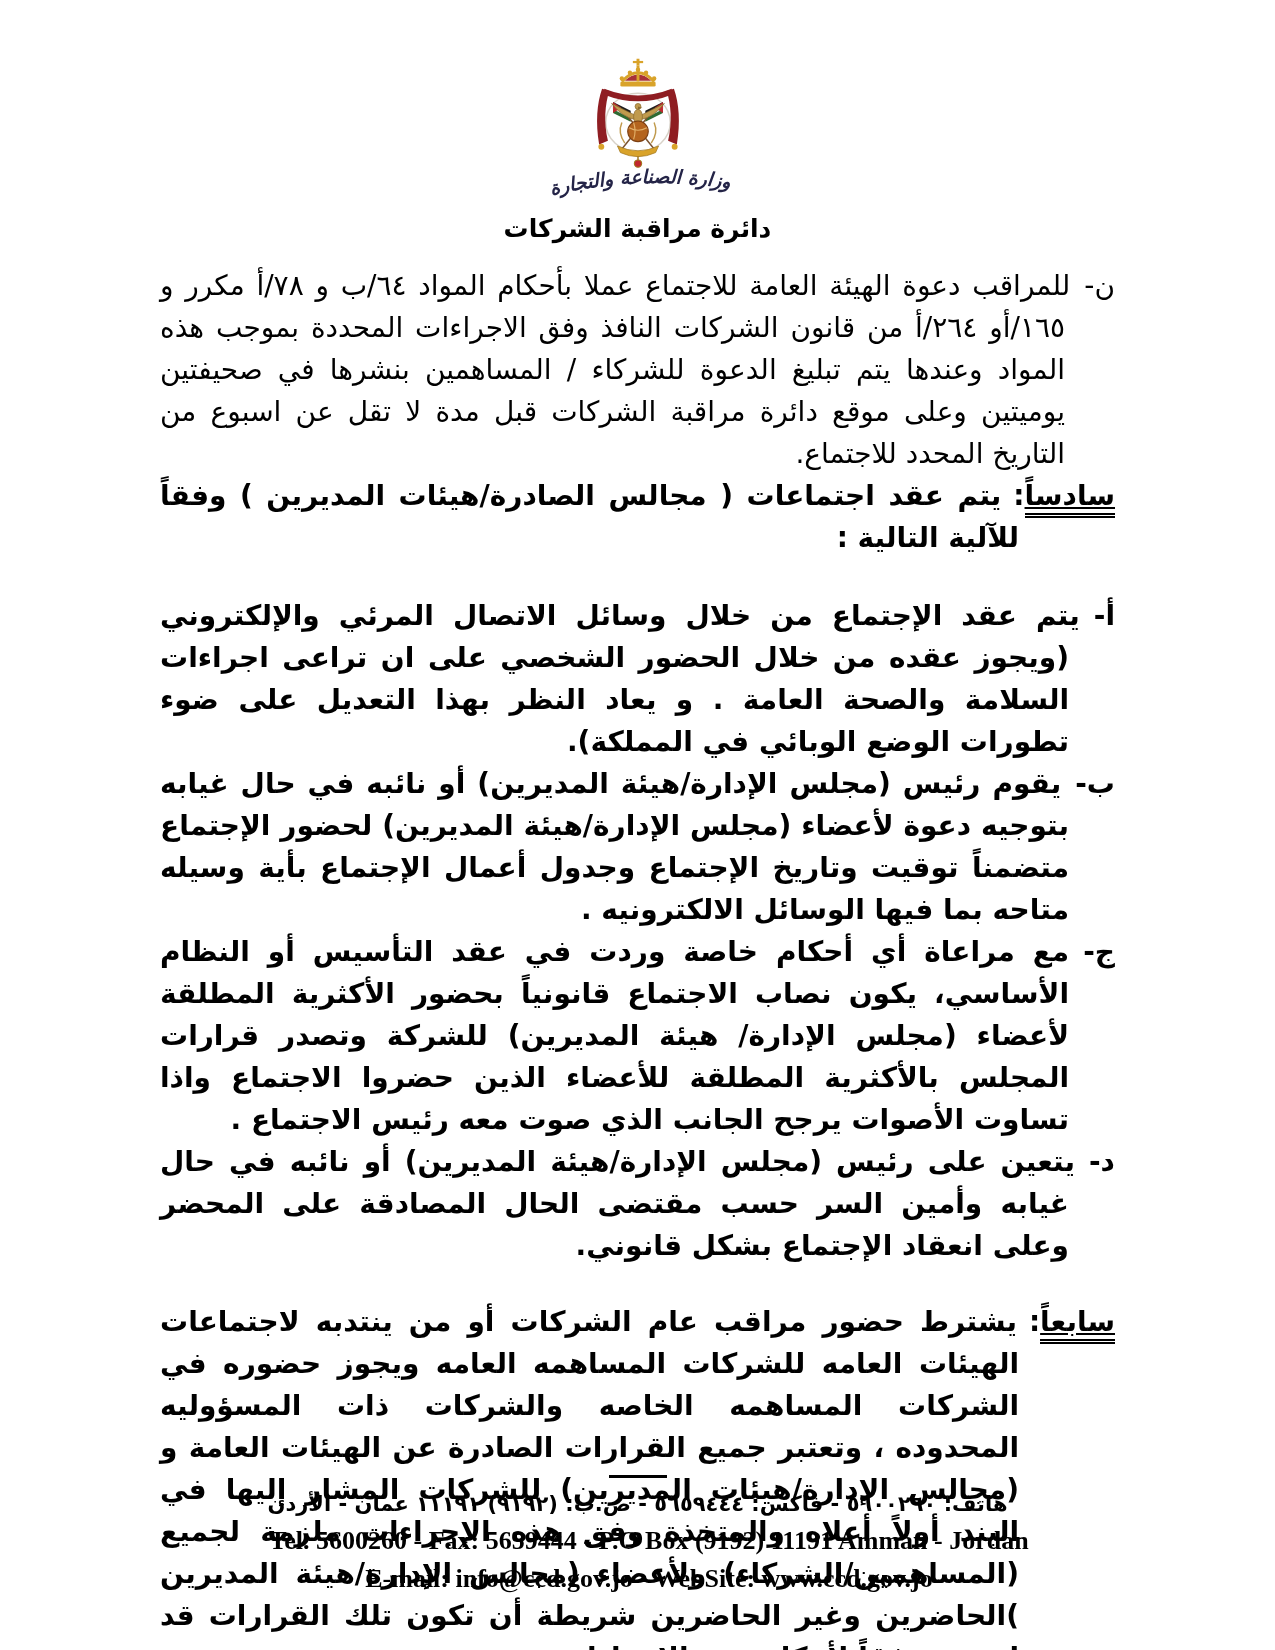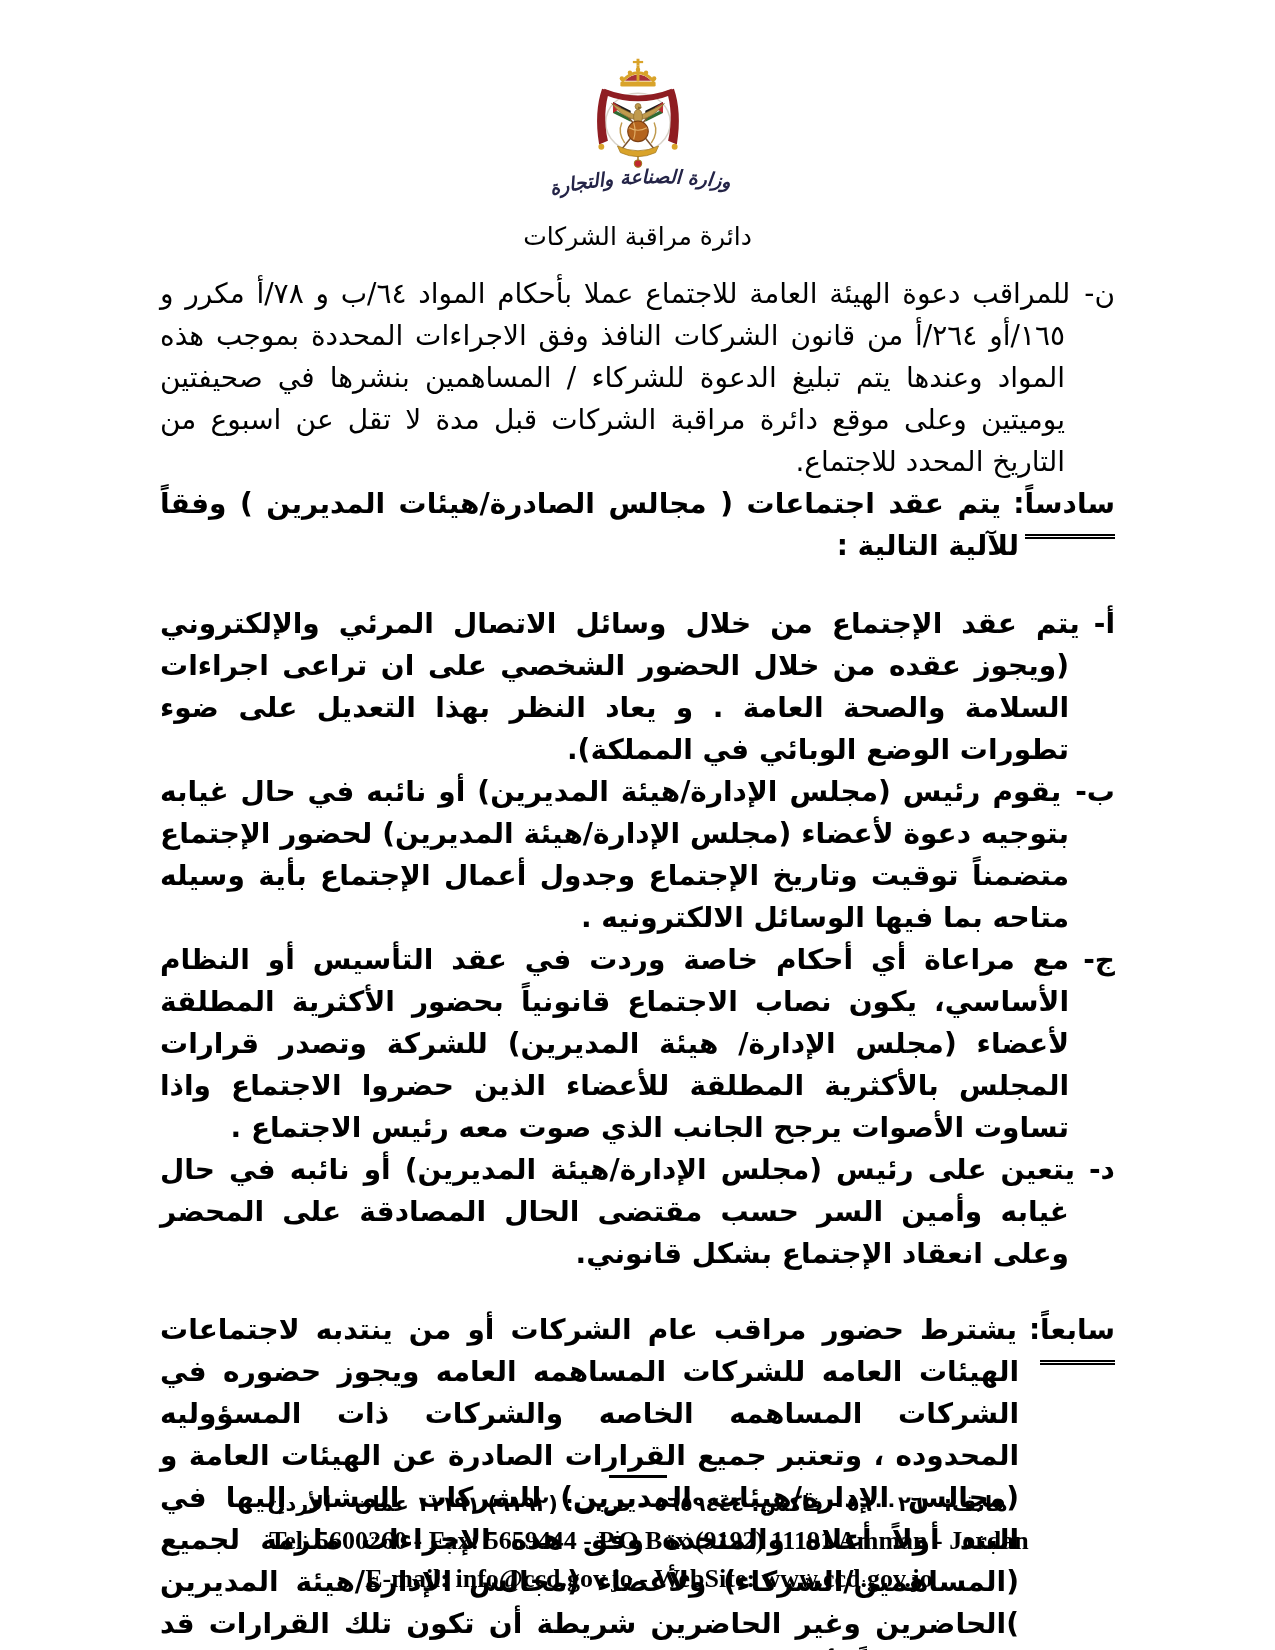--- a/index.html
+++ b/index.html
@@ -14,23 +14,23 @@
     overflow:hidden;
   }
   
   .letterhead {
     padding-top:58px;
     display:flex; flex-direction:column; align-items:center;
   }
   .crest { display:block; }
   .ministry-script { margin-top:-8px; }
   .dept-name {
-    margin-top:10px;
+    margin-top:2px;
     font-size:25px;
-    font-weight:normal;
+    font-weight:bold;
     letter-spacing:0;
   }
   
   .doc-body {
     direction:rtl;
     padding:22px 160px 0 160px;
     font-size:28px;
     font-weight:bold;
     line-height:1.5;
     text-align:justify;
@@ -40,21 +40,22 @@
     font-weight:normal;
     padding-right:50px; text-indent:-50px;
   }
   .section-line { padding-right:96px; text-indent:-96px; margin-bottom:36px; }
   .section-seven { margin-top:34px; margin-bottom:0; }
   .items { list-style:none;margin-top:28px; }
   .item { padding-right:46px; text-indent:-46px; }
   .marker { margin-left:14px; }
   .section-label {
     border-bottom:5px double #000;
-    padding-bottom:14px;
+    padding-bottom:1px;
+    text-decoration:underline;
   }
   .section-sep { margin-left:12px; }
   
   .page-footer {
     position:absolute;
     left:0; right:0; bottom:48px;
     text-align:center;
   }
   .footer-divider {
     width:58px; height:3px;

